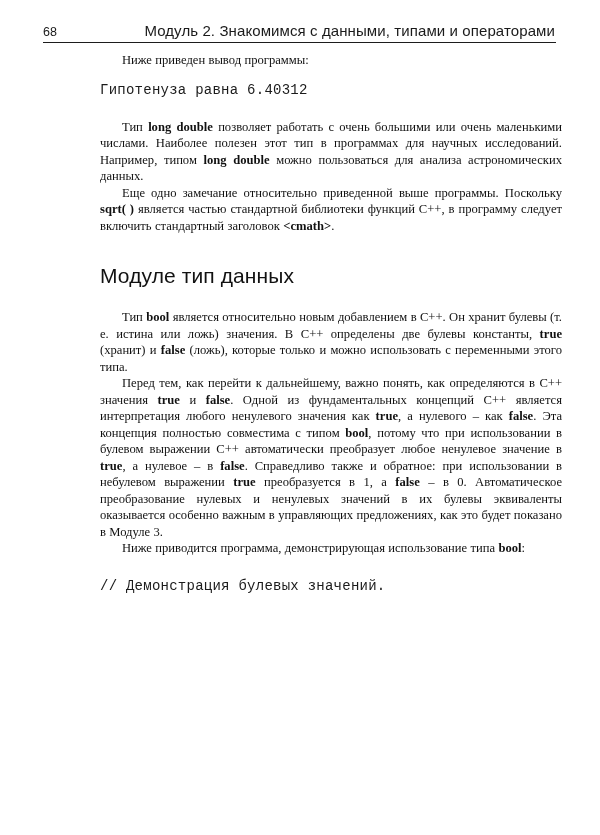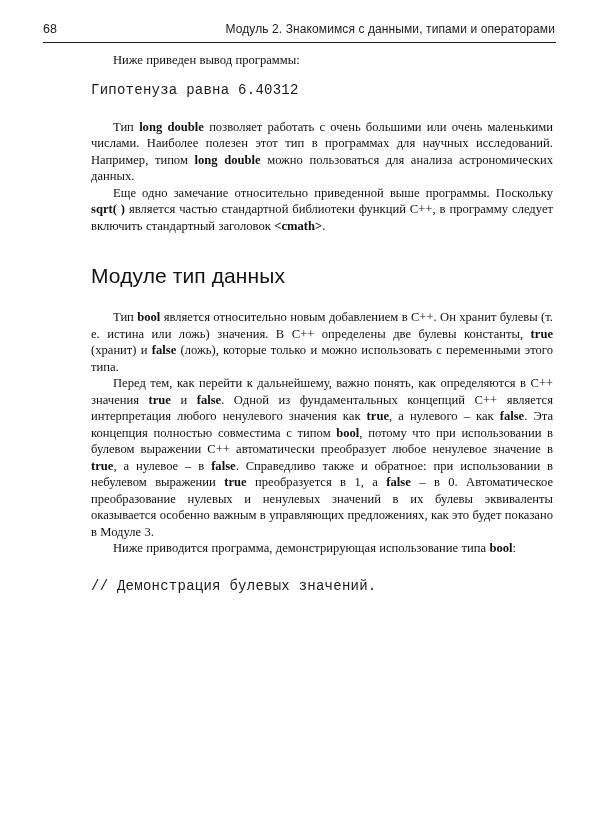--- a/index.html
+++ b/index.html
@@ -28,36 +28,36 @@
     justify-content: space-between;
     font-family: "Liberation Sans", "DejaVu Sans", sans-serif;
     font-size: 11.5px;
     color: #1a1a1a;
     letter-spacing: 0.1px;
   }
   .runhead .folio {
     font-size: 12.5px;
   }
   .runhead .title {
-    font-size: 12px;
+    font-size: 15px;
     white-space: nowrap;
   }
   .runrule {
     position: absolute;
     left: 43px;
     top: 42px;
     width: 513px;
     height: 1px;
     background: #1d1d1d;
   }
 
   
   .col {
     position: absolute;
-    left: 91px;
+    left: 100px;
     top: 52px;
     width: 462px;
   }
 
   p.body {
     margin: 0;
     font-size: 12.6px;
     line-height: 16.5px;
     text-align: justify;
     text-indent: 22px;

